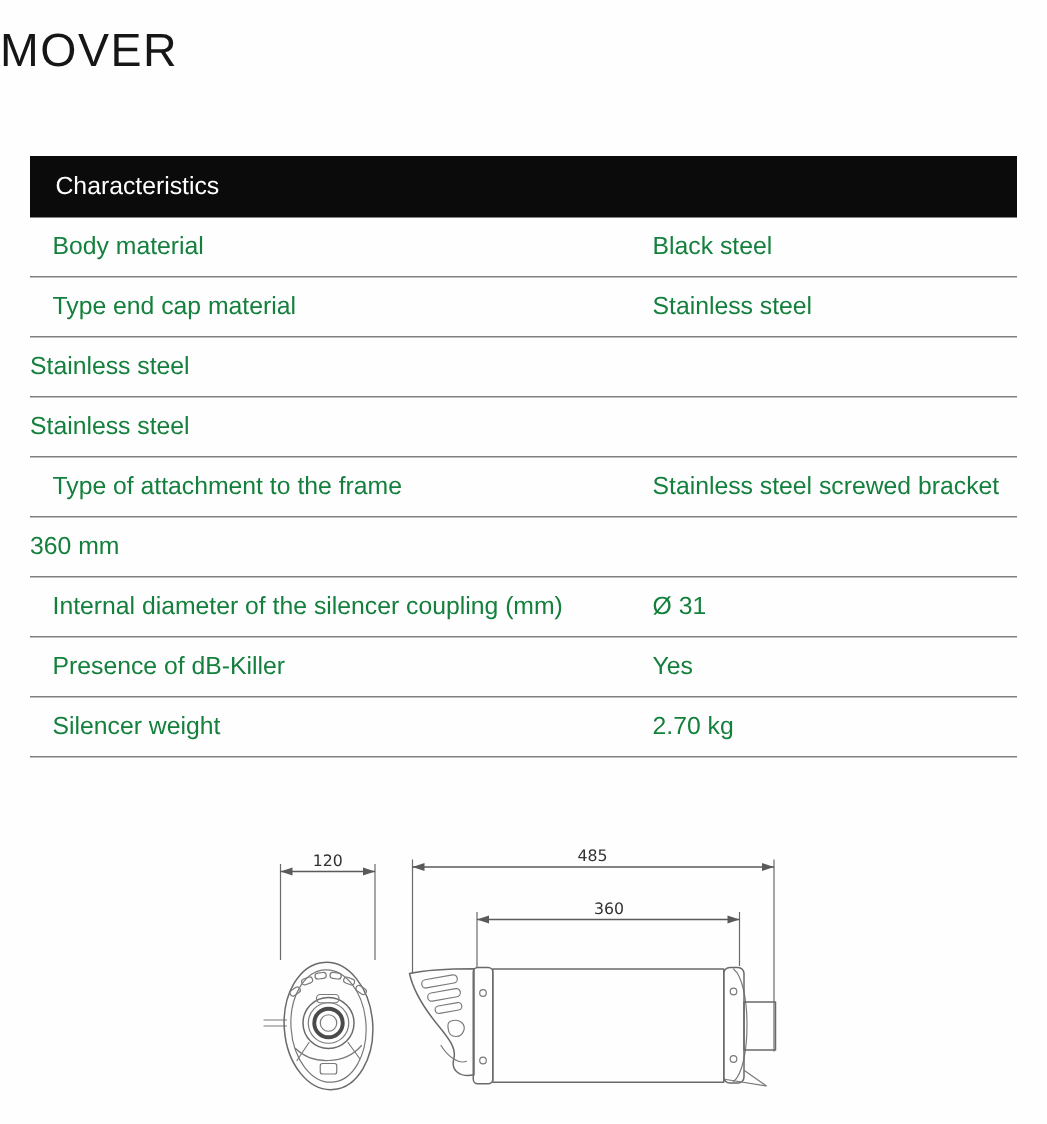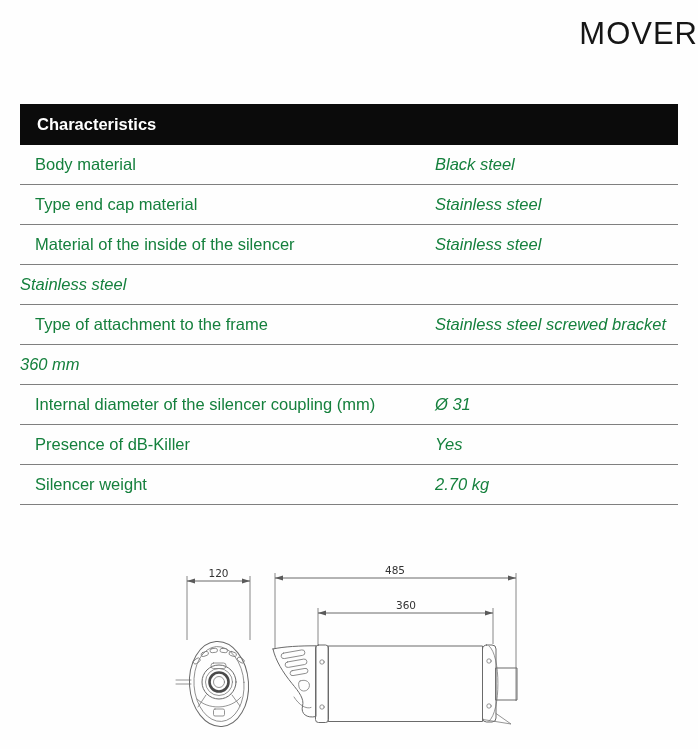--- a/index.html
+++ b/index.html
@@ -2,35 +2,35 @@
 <html><head>
 <meta charset="utf-8">
 <style>
   html,body { margin:0; padding:0; background:#ffffff; }
   .page {
     position:relative; width:698px; height:749px; background:#fefefe;
     font-family:"Liberation Sans", sans-serif; overflow:hidden;
   }
   .title {
     position:absolute; top:16px; left:0; width:100%; margin:0;
-    text-align:right; font-size:31px; font-weight:400; letter-spacing:1px;
+    text-align:left; font-size:31px; font-weight:400; letter-spacing:1px;
     color:#161616;
   }
   .spec-table { position:absolute; left:20px; top:104px; width:658px; }
   .spec-header {
     height:41px; background:#0b0b0b; color:#ffffff;
-    font-size:16.5px; font-weight:bold; line-height:41px;
+    font-size:16.5px; font-weight:normal; line-height:41px;
     padding-left:17px; box-sizing:border-box;
   }
   .spec-row {
     display:flex; align-items:center; height:40px; box-sizing:border-box;
     border-bottom:1px solid #7f7f7f; font-size:16.5px; color:#15803d;
   }
   .spec-label { width:415px; padding-left:15px; box-sizing:border-box; white-space:nowrap; }
-  .spec-value { white-space:nowrap;font-style:italic; }
+  .spec-value { white-space:nowrap; }
   svg.drawing { position:absolute; left:0; top:545px; }
   .dim  { stroke:#5a5a5a; stroke-width:0.9; fill:none; }
   .ext  { stroke:#6a6a6a; stroke-width:0.8; fill:none; }
   .arr  { fill:#5a5a5a; stroke:none; }
   .dim-text { font-size:10.5px; fill:#333333; font-family:"DejaVu Sans", sans-serif; }
   .draw { stroke:#6a6a6a; stroke-width:1; fill:none; stroke-linejoin:round; stroke-linecap:round; }
   .draw-thin { stroke:#7a7a7a; stroke-width:0.8; fill:none; stroke-linejoin:round; stroke-linecap:round; }
   .draw-bold { stroke:#4a4a4a; stroke-width:2.6; fill:none; }
 </style>
 </head>
@@ -45,21 +45,20 @@
 
     <div class="spec-row">
       <div class="spec-label">Body material</div>
       <div class="spec-value">Black steel</div>
     </div>
     <div class="spec-row">
       <div class="spec-label">Type end cap material</div>
       <div class="spec-value">Stainless steel</div>
     </div>
     <div class="spec-row">
-      <div class="spec-label">Material of the inside of the silencer</div>
       <div class="spec-value">Stainless steel</div>
     </div>
     <div class="spec-row">
       <div class="spec-value">Stainless steel</div>
     </div>
     <div class="spec-row">
       <div class="spec-label">Type of attachment to the frame</div>
       <div class="spec-value">Stainless steel screwed bracket</div>
     </div>
     <div class="spec-row">

